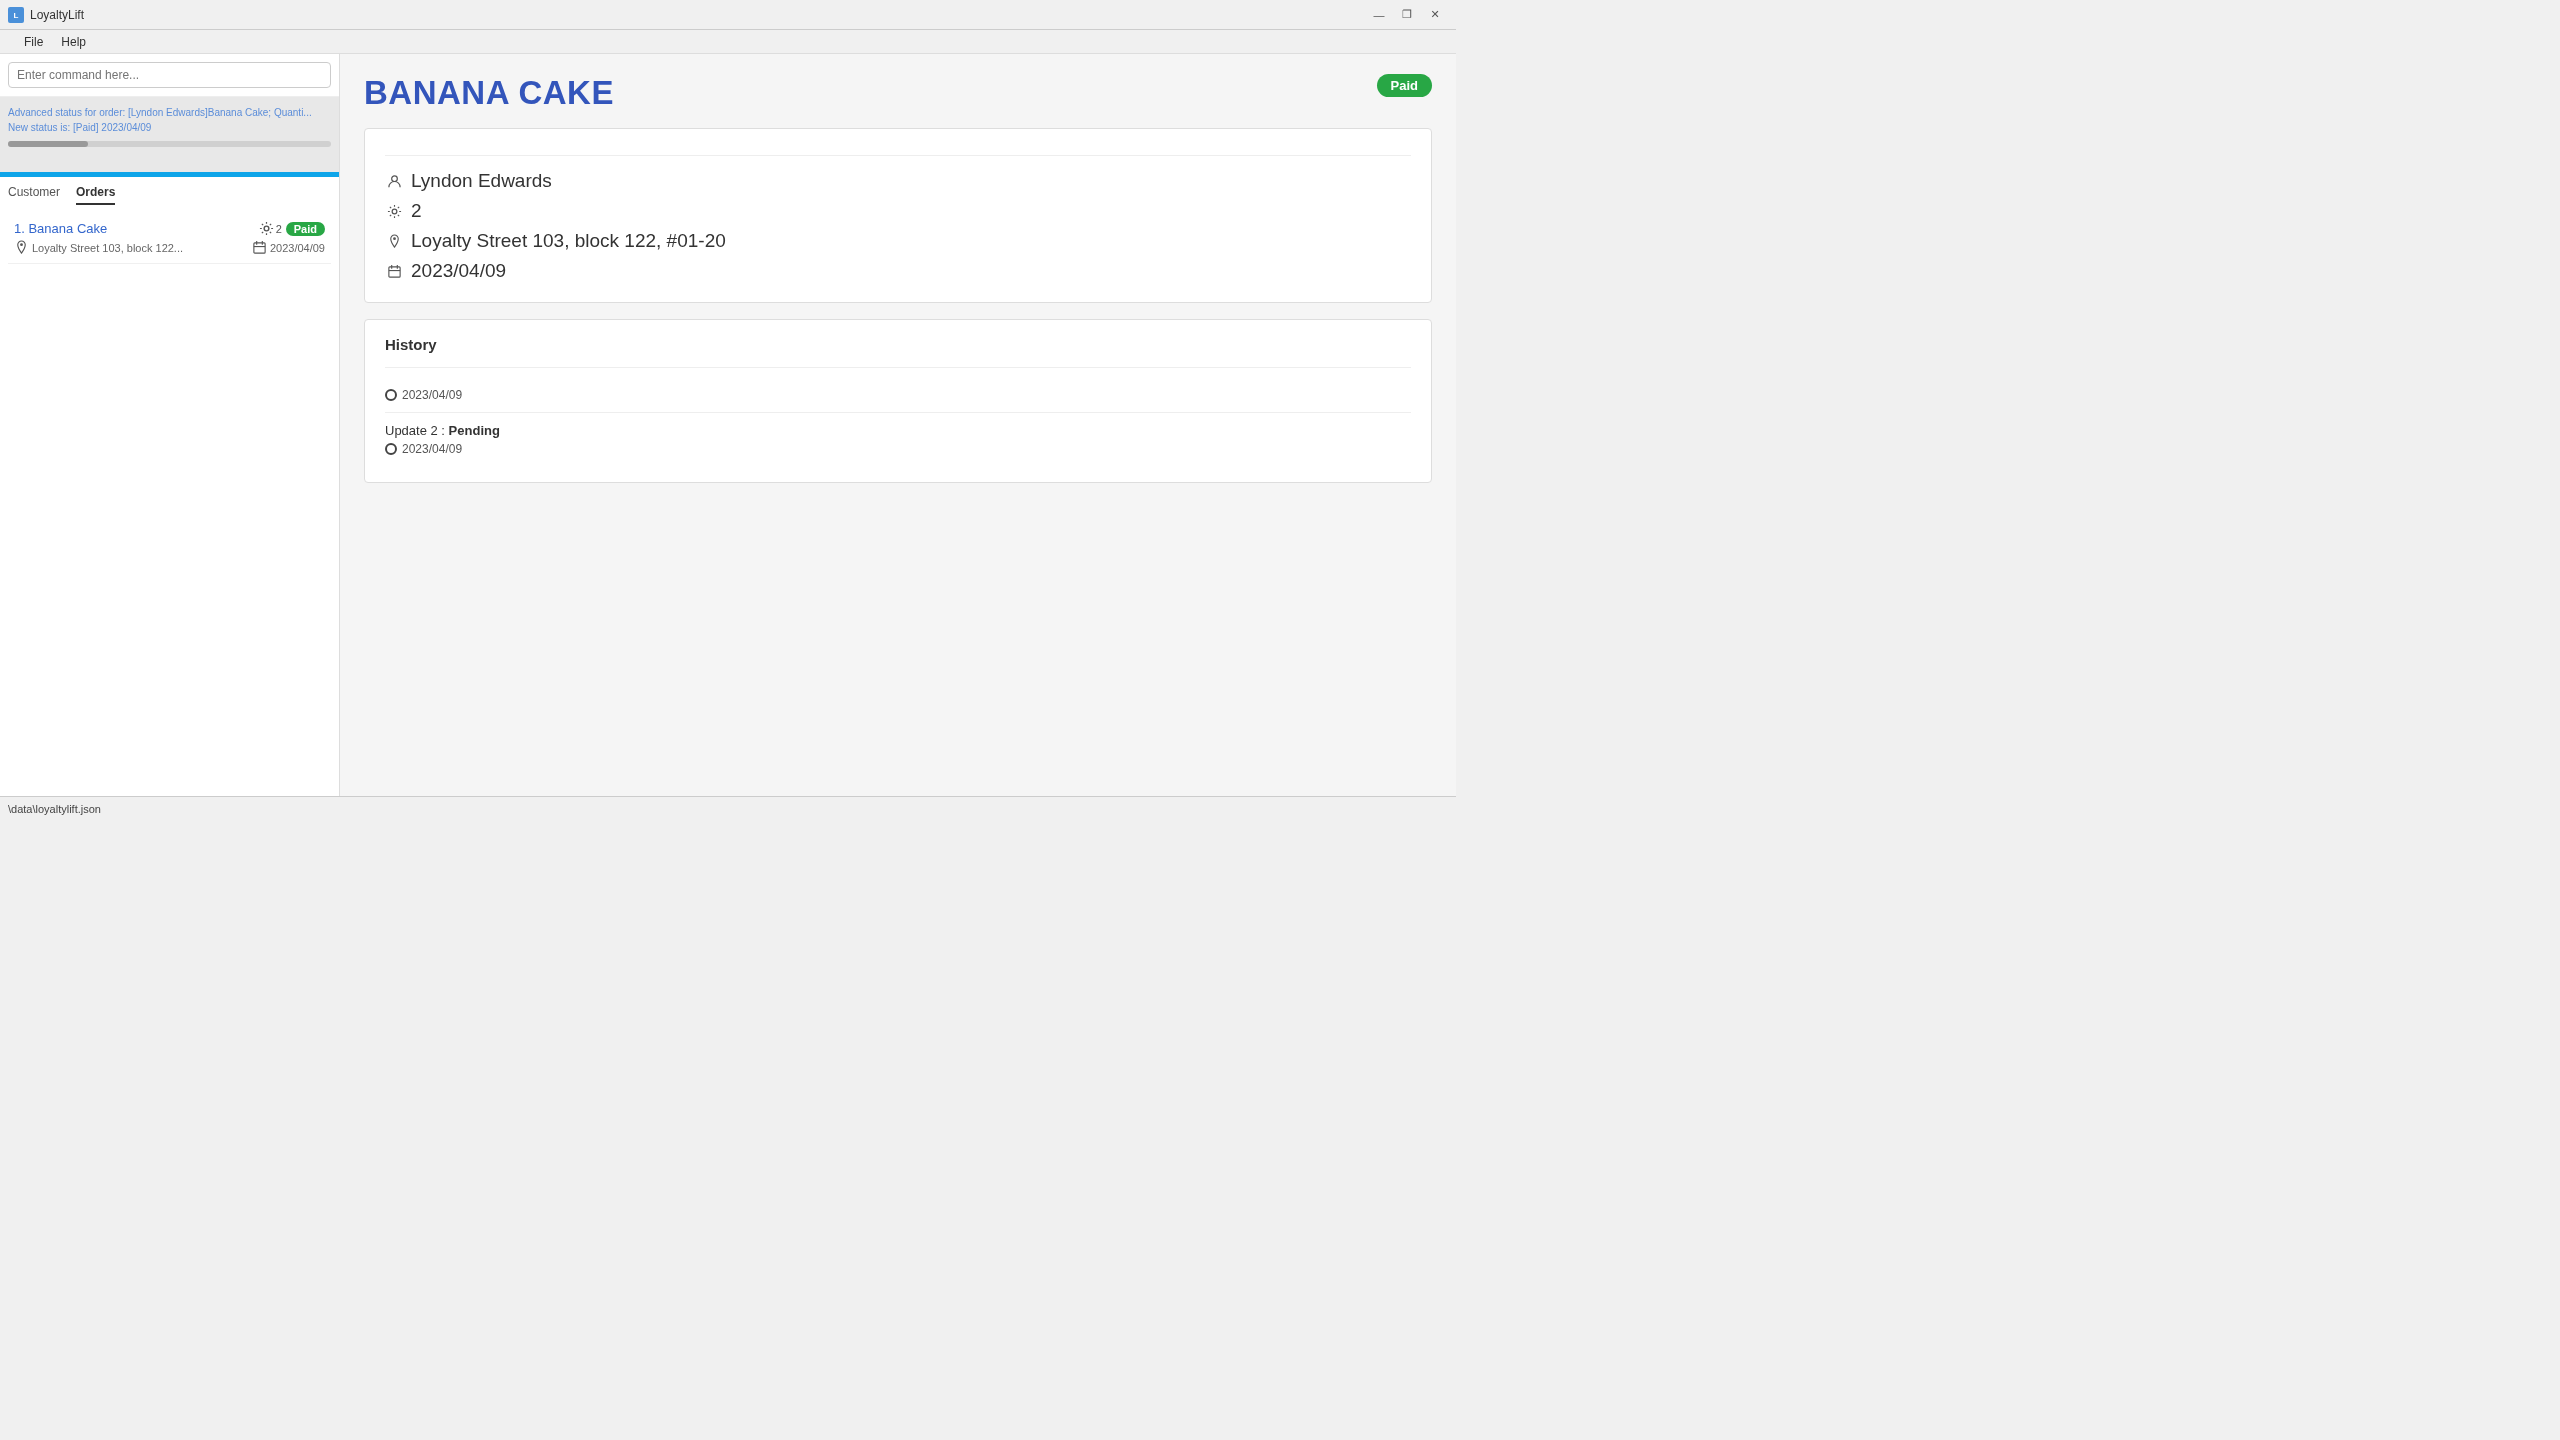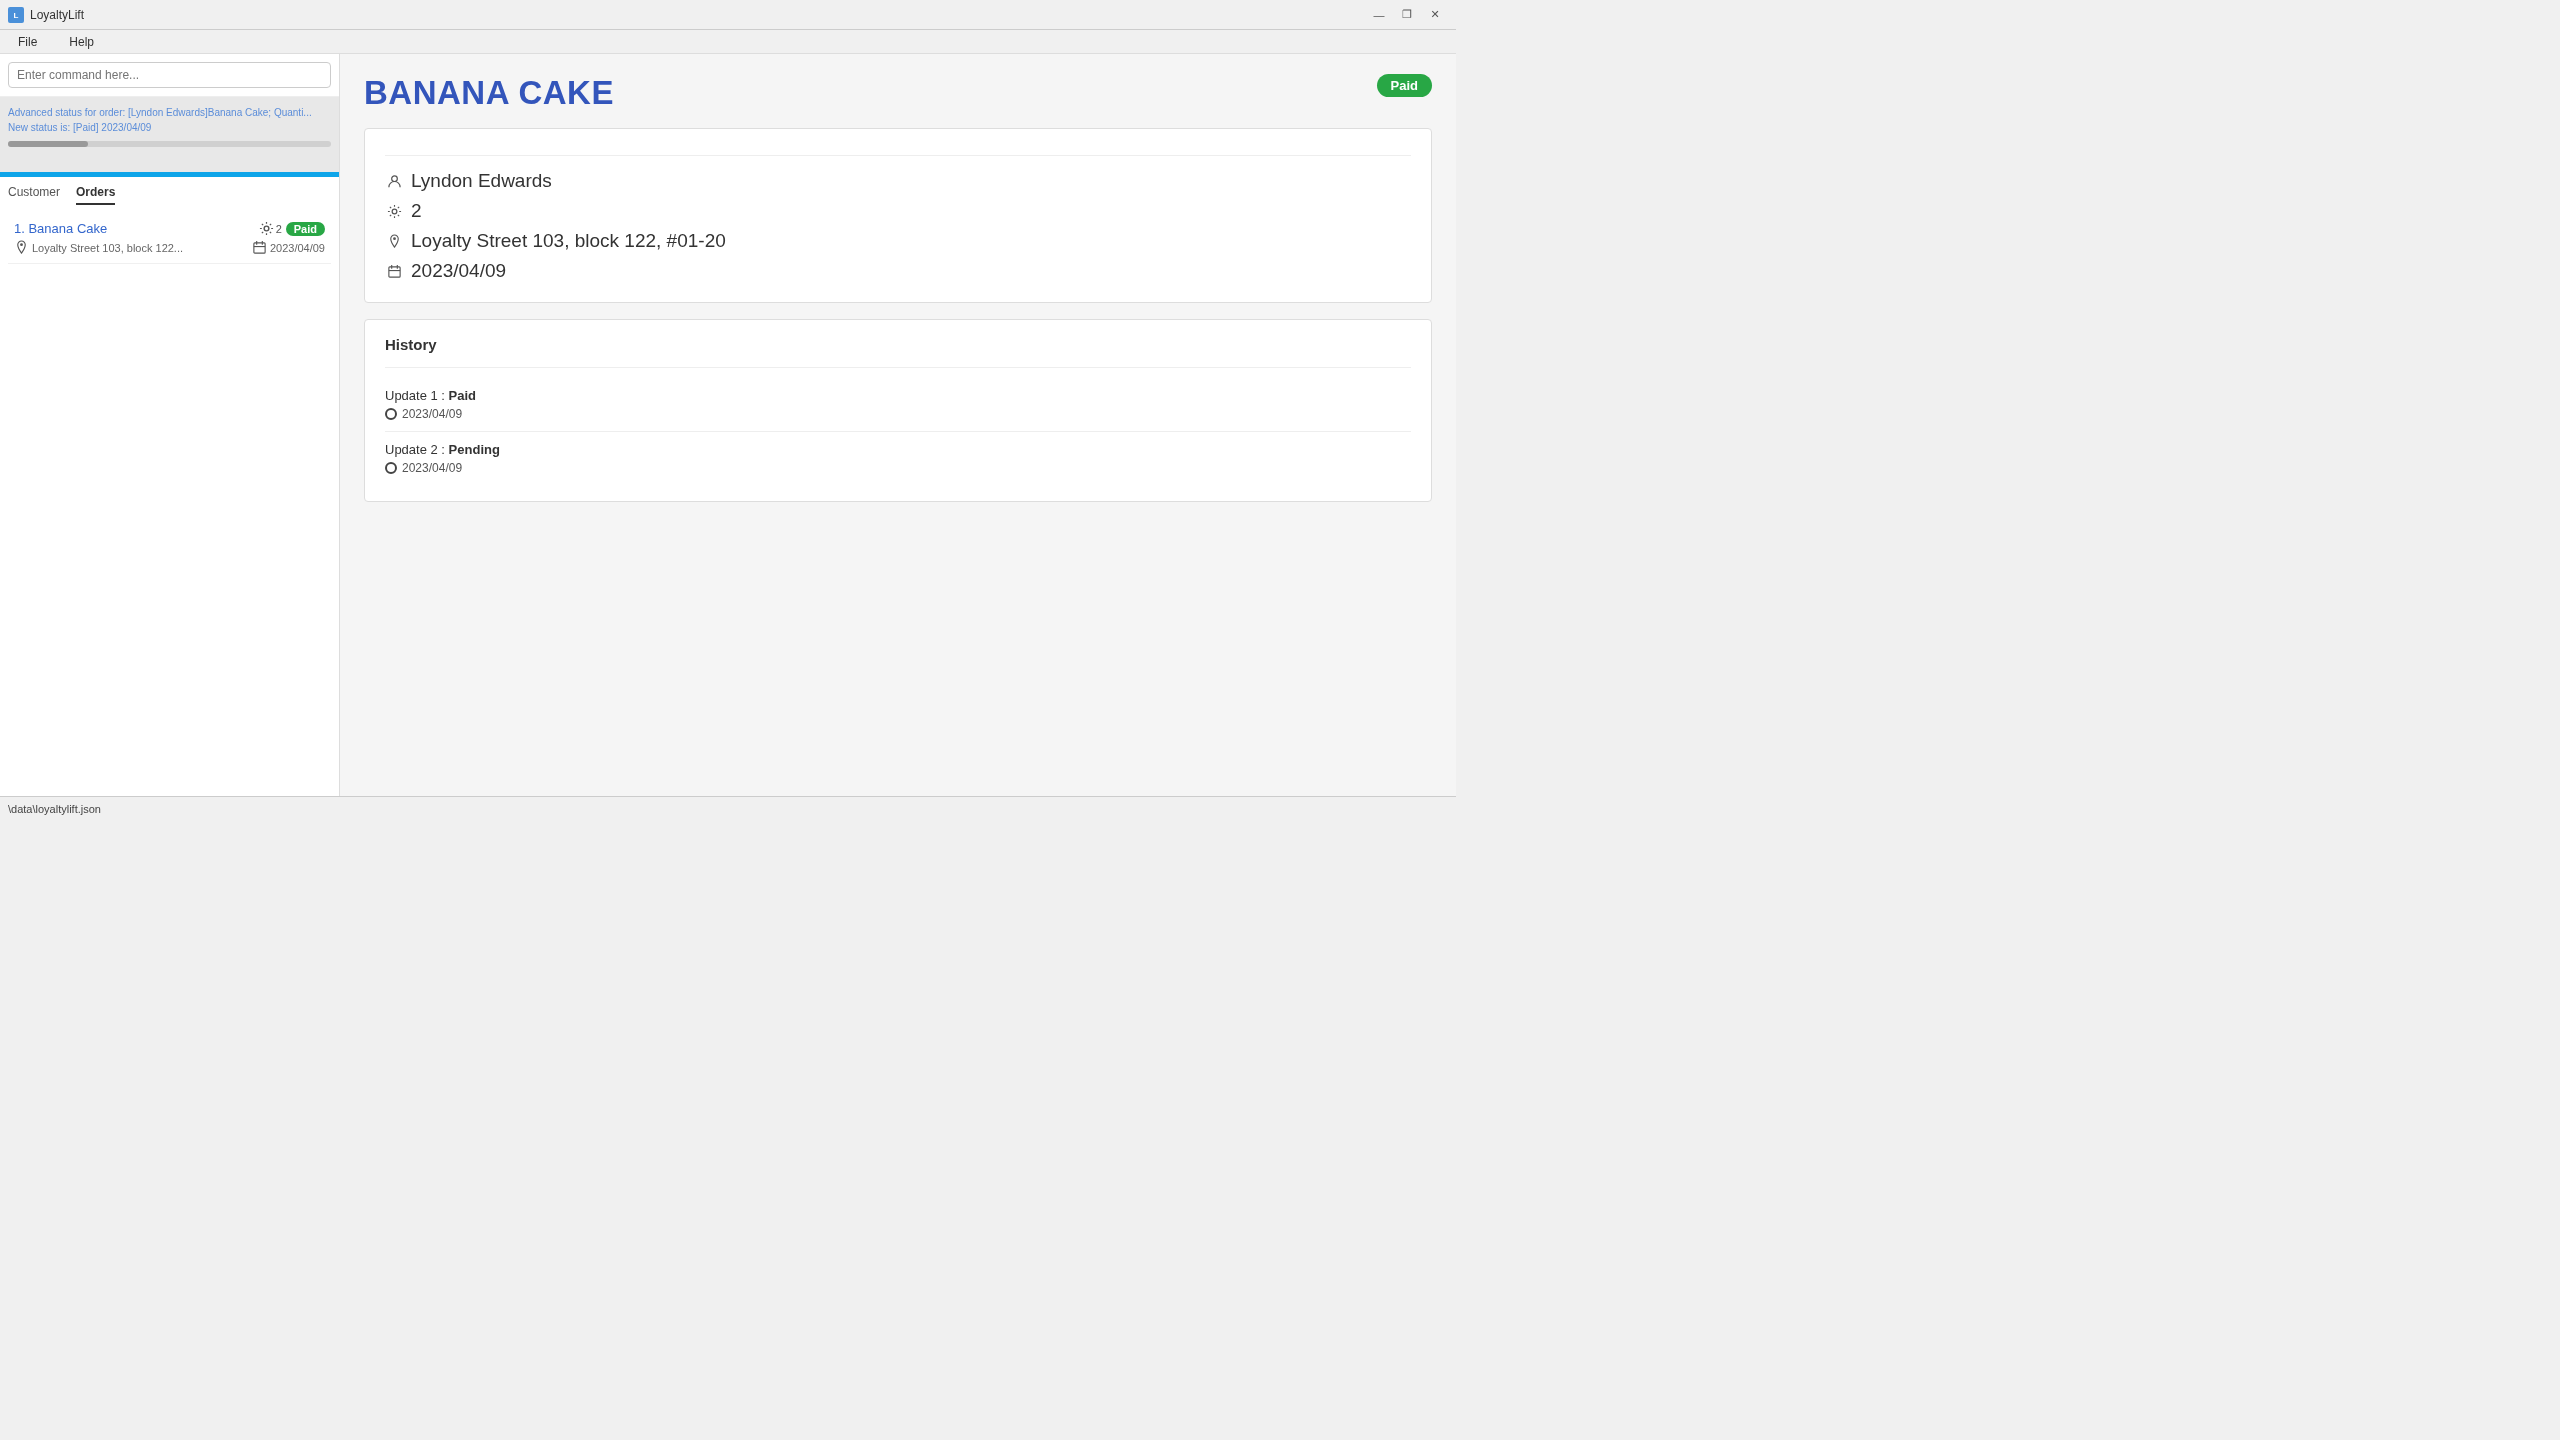--- a/index.html
+++ b/index.html
@@ -60,23 +60,23 @@
       font-size: 11px;
       color: #555;
     }
 
     
     .menu-bar {
       display: flex;
       align-items: center;
       background: #f0f0f0;
       height: 24px;
-      padding: 0 10px;
+      padding: 0 16px;
       border-bottom: 1px solid #ddd;
-      gap: 16px;
+      gap: 2px;
     }
     .menu-item {
       padding: 2px 8px;
       cursor: pointer;
       font-size: 12px;
       border-radius: 3px;
     }
 
     
     .main-layout {
@@ -441,23 +441,20 @@
         </span>
         <span>2023/04/09</span>
       </div>
     </div>
 
     <div class="section">
       <div class="section-title">History</div>
       <hr class="section-divider">
 
       <div class="history-item">
-        <div class="history-title">
-          Update 1 : <strong>Paid</strong>
-        </div>
         <div class="history-date">
           <span style="display:inline-block;width:12px;height:12px;border-radius:50%;border:2px solid #444;"></span>
           <span>2023/04/09</span>
         </div>
       </div>
 
       <div class="history-item">
         <div class="history-title">
           Update 2 : <strong>Pending</strong>
         </div>

